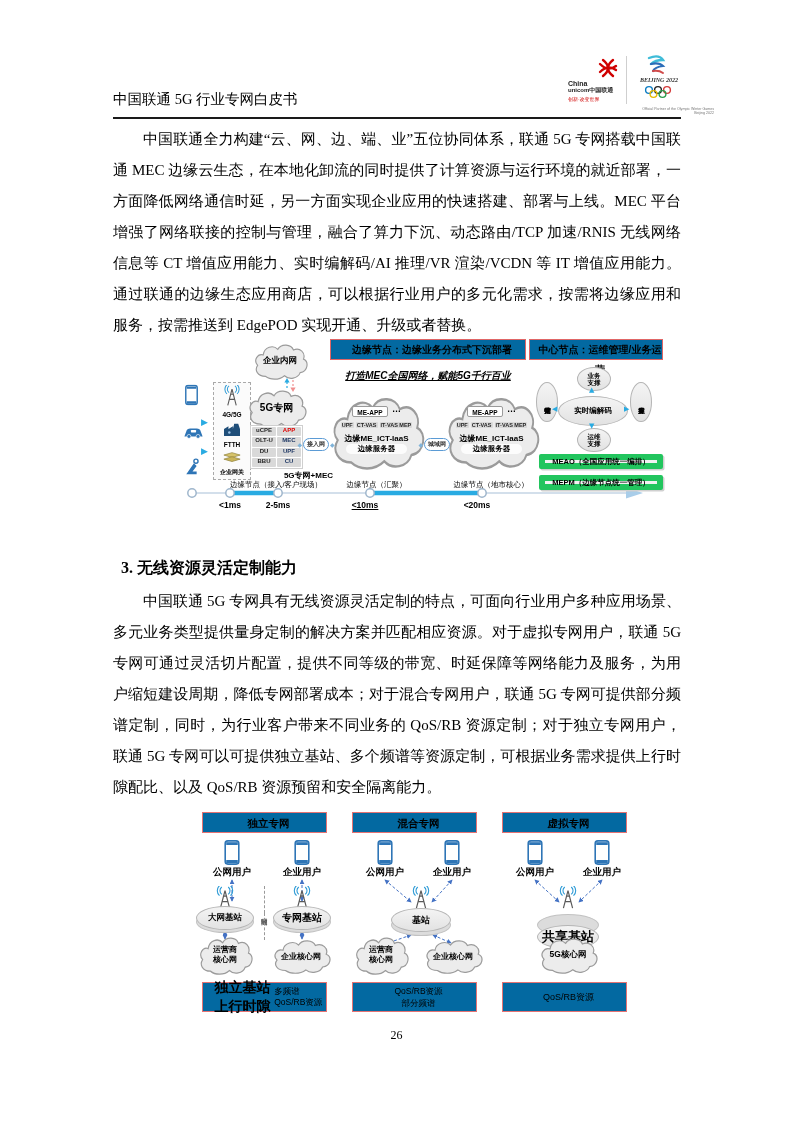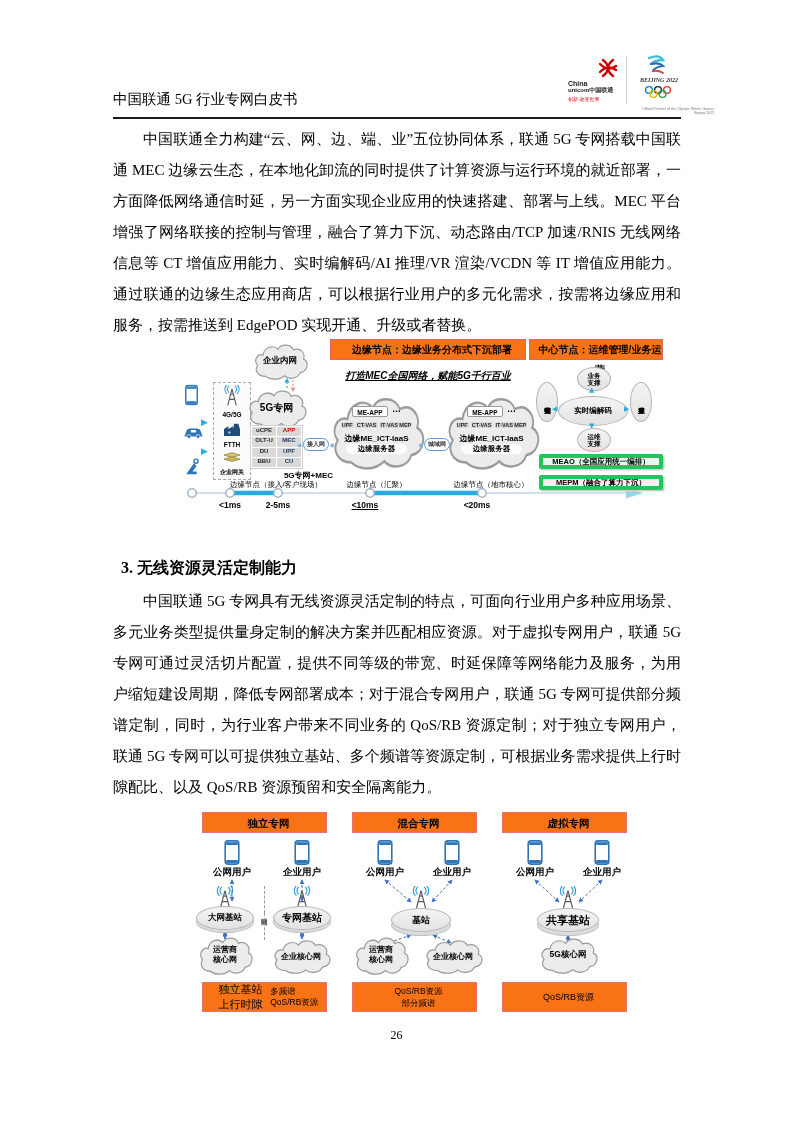--- a/index.html
+++ b/index.html
@@ -5,31 +5,31 @@
   html { -webkit-text-size-adjust: none; }
   * { margin:0; padding:0; box-sizing:border-box; }
   body { background:#888; }
   .page { position:relative; width:793px; height:1122px; background:#fff; margin:0 auto; overflow:hidden;
           font-family:"Liberation Serif","DejaVu Serif",serif; color:#000; }
   .abs { position:absolute; }
   .sans { font-family:"Liberation Sans","DejaVu Sans",sans-serif; }
   .b { font-weight:bold; }
   .ctr { text-align:center; }
   .pre { white-space:pre-line; }
-  .redbox { border:1.2px solid #e57373; background:#f97316;padding-left:8px; }
+  .redbox { border:1.2px solid #e57373; background:#0369a1;padding-left:8px; }
   .cloud > svg { position:absolute; inset:0; width:100%; height:100%; }
   .cloud .lbl { position:absolute; inset:0; display:flex; align-items:center; justify-content:center;
                 text-align:center; font-weight:bold; font-family:"Liberation Sans","DejaVu Sans",sans-serif; }
   .ell { border-radius:50%; background:linear-gradient(#f4f4f4,#e2e2e2); border:1px solid #b5b5b5;
          display:flex; align-items:center; justify-content:center; text-align:center;
          font-family:"Liberation Sans","DejaVu Sans",sans-serif; }
   .disk { border-radius:50%; background:#dcdcdc; border:1px solid #c2c2c2; }
   .vtx { writing-mode:vertical-rl; text-orientation:upright; }
   .chip { background:#d9d9d9; color:#1f1f1f; border-radius:1px; padding:0 1px; font-weight:bold; }
-  .mbox { background:#f2f2f2; border:4px solid #22c55e; border-radius:2px; box-shadow:1.5px 1.5px 0 #d0d0d0;
+  .mbox { background:#f2f2f2; border:6px solid #22c55e; border-radius:2px; box-shadow:1.5px 1.5px 0 #d0d0d0;
           display:flex; align-items:center; justify-content:center; font-weight:bold;
           font-family:"Liberation Sans","DejaVu Sans",sans-serif; }
   .pillwrap { display:flex; align-items:center; justify-content:center; gap:1px;
               font-family:"Liberation Sans","DejaVu Sans",sans-serif; }
   .pill { border:1px solid #5b9bd5; border-radius:7px; background:#fff; font-size:6px; font-weight:bold;
           padding:1px 3px; color:#333; white-space:nowrap; }
   .dia { color:#7fb3d9; font-size:6px; }
   .tri { position:absolute; color:#29abe2; font-family:"DejaVu Sans",sans-serif; }
   .para { width:568px; font-size:15px; line-height:31px; text-align:justify; text-indent:2em; }
 </style>
@@ -276,21 +276,21 @@
     <div class="abs ell b" style="left:394px; top:29px; width:34px; height:24px; font-size:6.5px; line-height:1.15; word-break:break-all; padding:0 7px;">业务支撑</div>
     <div class="abs ell b" style="left:394px; top:90px; width:34px; height:24px; font-size:6.5px; line-height:1.15; word-break:break-all; padding:0 7px;">运维支撑</div>
     <div class="abs ell b vtx" style="left:353px; top:44px; width:22px; height:40px; font-size:6.5px;">营销支撑</div>
     <div class="abs ell b vtx" style="left:447px; top:44px; width:22px; height:40px; font-size:6.5px;">服务支撑</div>
     <div class="tri" style="left:406px; top:48px; font-size:7px;">▲</div>
     <div class="tri" style="left:406px; top:84px; font-size:7px;">▼</div>
     <div class="tri" style="left:369px; top:67px; font-size:7px;">◀</div>
     <div class="tri" style="left:441px; top:67px; font-size:7px;">▶</div>
 
     <div class="abs mbox" style="left:356px; top:116px; width:124px; height:15px; font-size:7.5px;">MEAO（全国应用统一编排）</div>
-    <div class="abs mbox" style="left:356px; top:137px; width:124px; height:15px; font-size:7.5px;">MEPM（融合了算力下沉）</div>
+    <div class="abs mbox" style="left:356px; top:137px; width:124px; height:15px; font-size:7.5px;">MEPM（边缘节点统一管理）</div>
 
     <div class="abs b ctr" style="left:27px; top:162px; width:40px; font-size:8.5px;">&lt;1ms</div>
     <div class="abs b ctr" style="left:75px; top:162px; width:40px; font-size:8.5px;">2-5ms</div>
     <div class="abs b ctr" style="left:162px; top:162px; width:40px; font-size:8.5px;text-decoration:underline;">&lt;10ms</div>
     <div class="abs b ctr" style="left:274px; top:162px; width:40px; font-size:8.5px;">&lt;20ms</div>
   </div>
 
 
   <div class="abs b" style="left:121px; top:558px; font-size:16px;">3. 无线资源灵活定制能力</div>
   <div class="abs para" style="left:113px; top:586px;">中国联通 5G 专网具有无线资源灵活定制的特点，可面向行业用户多种应用场景、多元业务类型提供量身定制的解决方案并匹配相应资源。对于虚拟专网用户，联通 5G 专网可通过灵活切片配置，提供不同等级的带宽、时延保障等网络能力及服务，为用户缩短建设周期，降低专网部署成本；对于混合专网用户，联通 5G 专网可提供部分频谱定制，同时，为行业客户带来不同业务的 QoS/RB 资源定制；对于独立专网用户，联通 5G 专网可以可提供独立基站、多个频谱等资源定制，可根据业务需求提供上行时隙配比、以及 QoS/RB 资源预留和安全隔离能力。</div>
@@ -366,21 +366,21 @@
 
     <div class="abs disk" style="left:1px; top:103px; width:58px; height:22px;"></div>
     <div class="abs ell b" style="left:1px; top:98px; width:58px; height:24px; font-size:8.5px;">大网基站</div>
     <div class="abs disk" style="left:78px; top:103px; width:58px; height:22px;"></div>
     <div class="abs ell b" style="left:78px; top:98px; width:58px; height:24px; font-size:10px;">专网基站</div>
 
     <div class="abs disk" style="left:196px; top:106px; width:60px; height:22px;"></div>
     <div class="abs ell b" style="left:196px; top:100px; width:60px; height:24px; font-size:9px;">基站</div>
 
     <div class="abs disk" style="left:342px; top:106px; width:62px; height:22px;"></div>
-    <div class="abs ell b" style="left:342px; top:100px; width:62px; height:24px; font-size:11px;">共享基站</div>
+    <div class="abs ell b" style="left:342px; top:117px; width:62px; height:24px; font-size:13px;">共享基站</div>
 
     <div class="abs" style="left:62px; top:78px; width:14px; height:54px; display:flex; flex-direction:column; align-items:center;">
       <div style="flex:1; border-left:1px dashed #999;"></div>
       <div class="vtx" style="font-size:6.5px; color:#555; line-height:1;">物理隔离</div>
       <div style="flex:1; border-left:1px dashed #999;"></div>
     </div>
 
     <div class="abs cloud" style="left:2px; top:127px; width:56px; height:40px;">
       <svg viewBox="0 0 100 62" preserveAspectRatio="none">
           <use href="#sym-cloud"></use>
@@ -410,21 +410,21 @@
       <div class="lbl" style="font-size:8px;">企业核心网</div>
     </div>
     <div class="abs cloud" style="left:343px; top:128px; width:60px; height:38px;">
       <svg viewBox="0 0 100 62" preserveAspectRatio="none">
           <use href="#sym-cloud"></use>
         </svg>
       <div class="lbl" style="font-size:8.5px;">5G核心网</div>
     </div>
 
     <div class="abs redbox" style="left:7px; top:174px; width:125px; height:30px; display:flex; align-items:center; justify-content:space-evenly;">
-      <span class="pre" style="font-size:11px; line-height:1.35;">独立基站
+      <span class="pre" style="font-size:14px; line-height:1.35;font-weight:bold;">独立基站
 上行时隙</span>
       <span class="pre" style="font-size:8.5px; line-height:1.35;">多频谱
 QoS/RB资源</span>
     </div>
     <div class="abs redbox pre ctr" style="left:157px; top:174px; width:125px; height:30px; font-size:8.5px; line-height:1.4; padding-top:3px;">QoS/RB资源
 部分频谱</div>
     <div class="abs redbox ctr" style="left:307px; top:174px; width:125px; height:30px; font-size:9px; line-height:28px;">QoS/RB资源</div>
   </div>
 
   <div class="abs ctr" style="left:0; top:1028px; width:793px; font-size:12px;">26</div>

